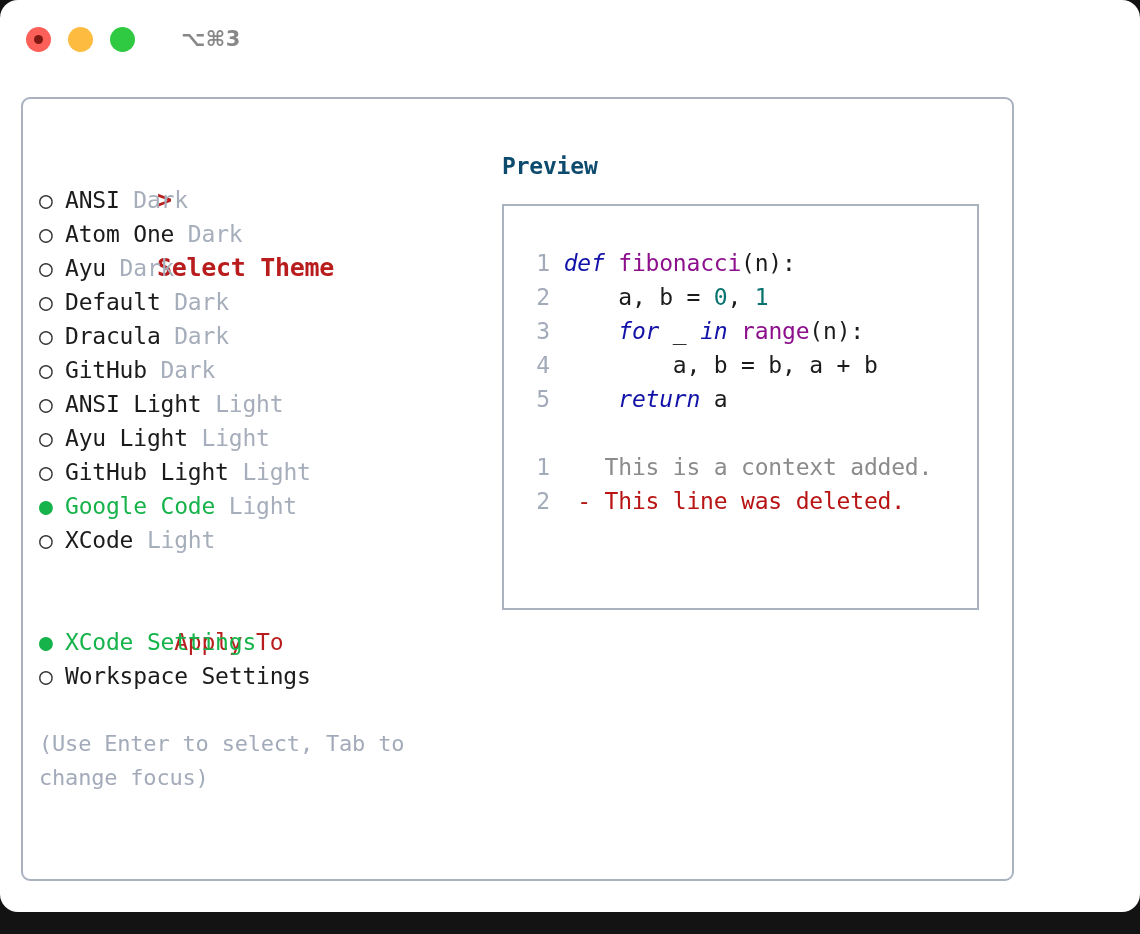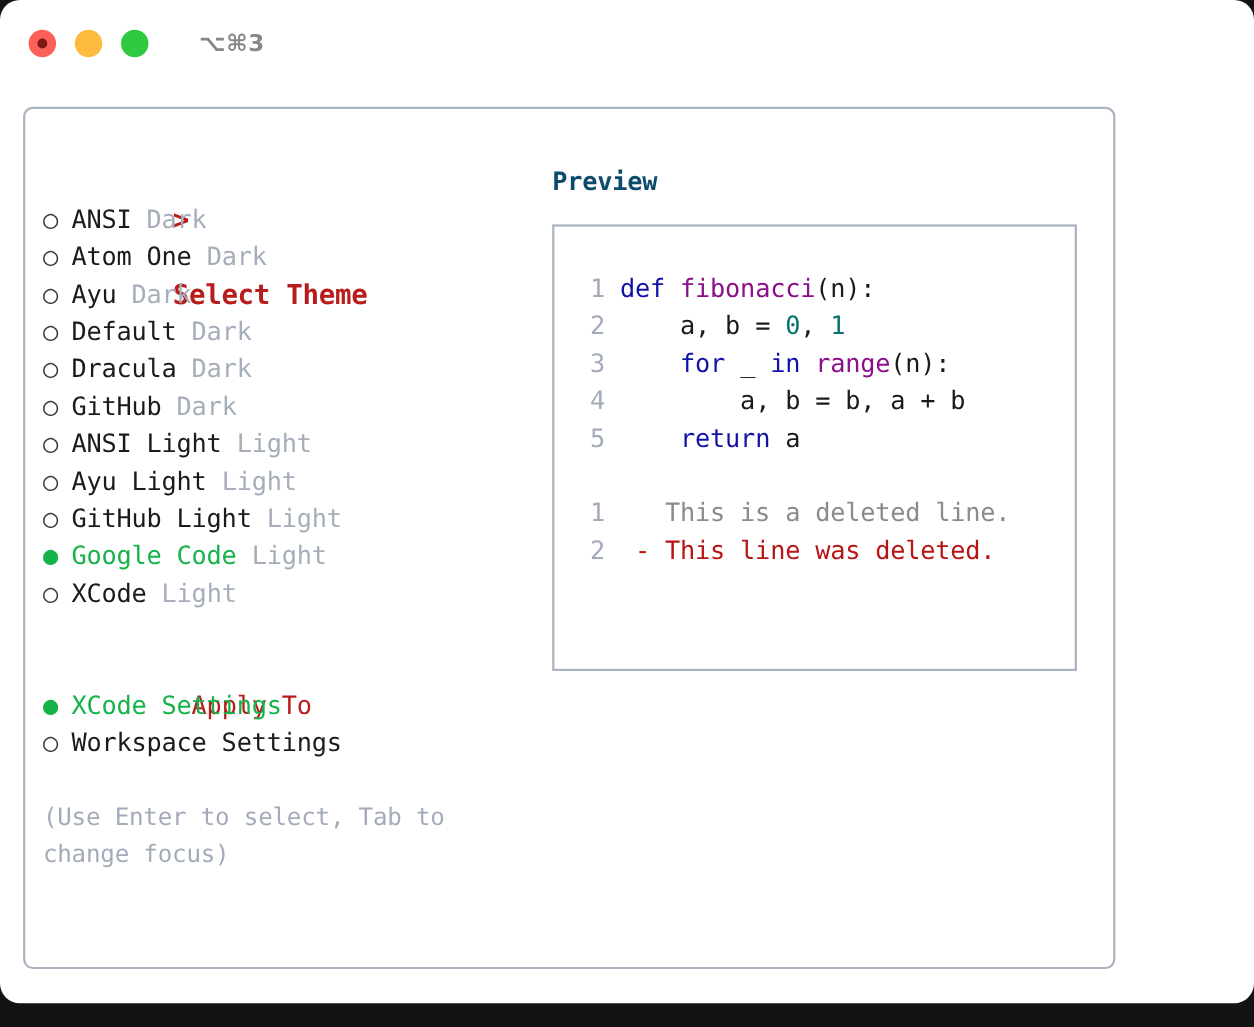--- a/index.html
+++ b/index.html
@@ -134,21 +134,21 @@
     white-space: pre;
     letter-spacing: -0.2px;
     padding-left: 20px;
   }
   .ln {
     display: inline-block;
     width: 26px;
     text-align: right;
     color: #a3abba;
   }
-  .kw   { color: #1212a8; }
+  .kw   { color: #1212a8; font-style: italic; }
   .fn   { color: #8c0f8c; }
   .num  { color: #06736e; }
   .pl   { color: #1b1b1b; }
   .ctx  { color: #8b8b8b; }
   .del  { color: #b81414; }
   .add  { color: #00bf1d; }
 
   .code-gap { height: 34px; }
 </style>
 </head>
@@ -209,20 +209,20 @@
       <div class="code-box">
         <div id="code-rows">
             <div class="code-line"><span class="ln">1</span> <span class="kw">def </span><span class="fn">fibonacci</span><span class="pl">(n):</span></div>
             <div class="code-line"><span class="ln">2</span> <span class="pl">    a, b = </span><span class="num">0</span><span class="pl">, </span><span class="num">1</span></div>
             <div class="code-line"><span class="ln">3</span> <span class="pl">    </span><span class="kw">for</span><span class="pl"> _ </span><span class="kw">in</span><span class="pl"> </span><span class="fn">range</span><span class="pl">(n):</span></div>
             <div class="code-line"><span class="ln">4</span> <span class="pl">        a, b = b, a + b</span></div>
             <div class="code-line"><span class="ln">5</span> <span class="pl">    </span><span class="kw">return</span><span class="pl"> a</span></div>
           </div>
         <div class="code-gap"></div>
         <div id="diff-rows">
-            <div class="code-line"><span class="ln">1</span>  <span class="ctx">  </span><span class="ctx">This is a deleted line.</span></div>
+            <div class="code-line"><span class="ln">1</span>  <span class="ctx">  </span><span class="ctx">This is a context added.</span></div>
             <div class="code-line"><span class="ln">2</span>  <span class="del">- </span><span class="del">This line was deleted.</span></div>
           </div>
       </div>
     </div>
 
   </div>
 </div>
 
 </body></html>

